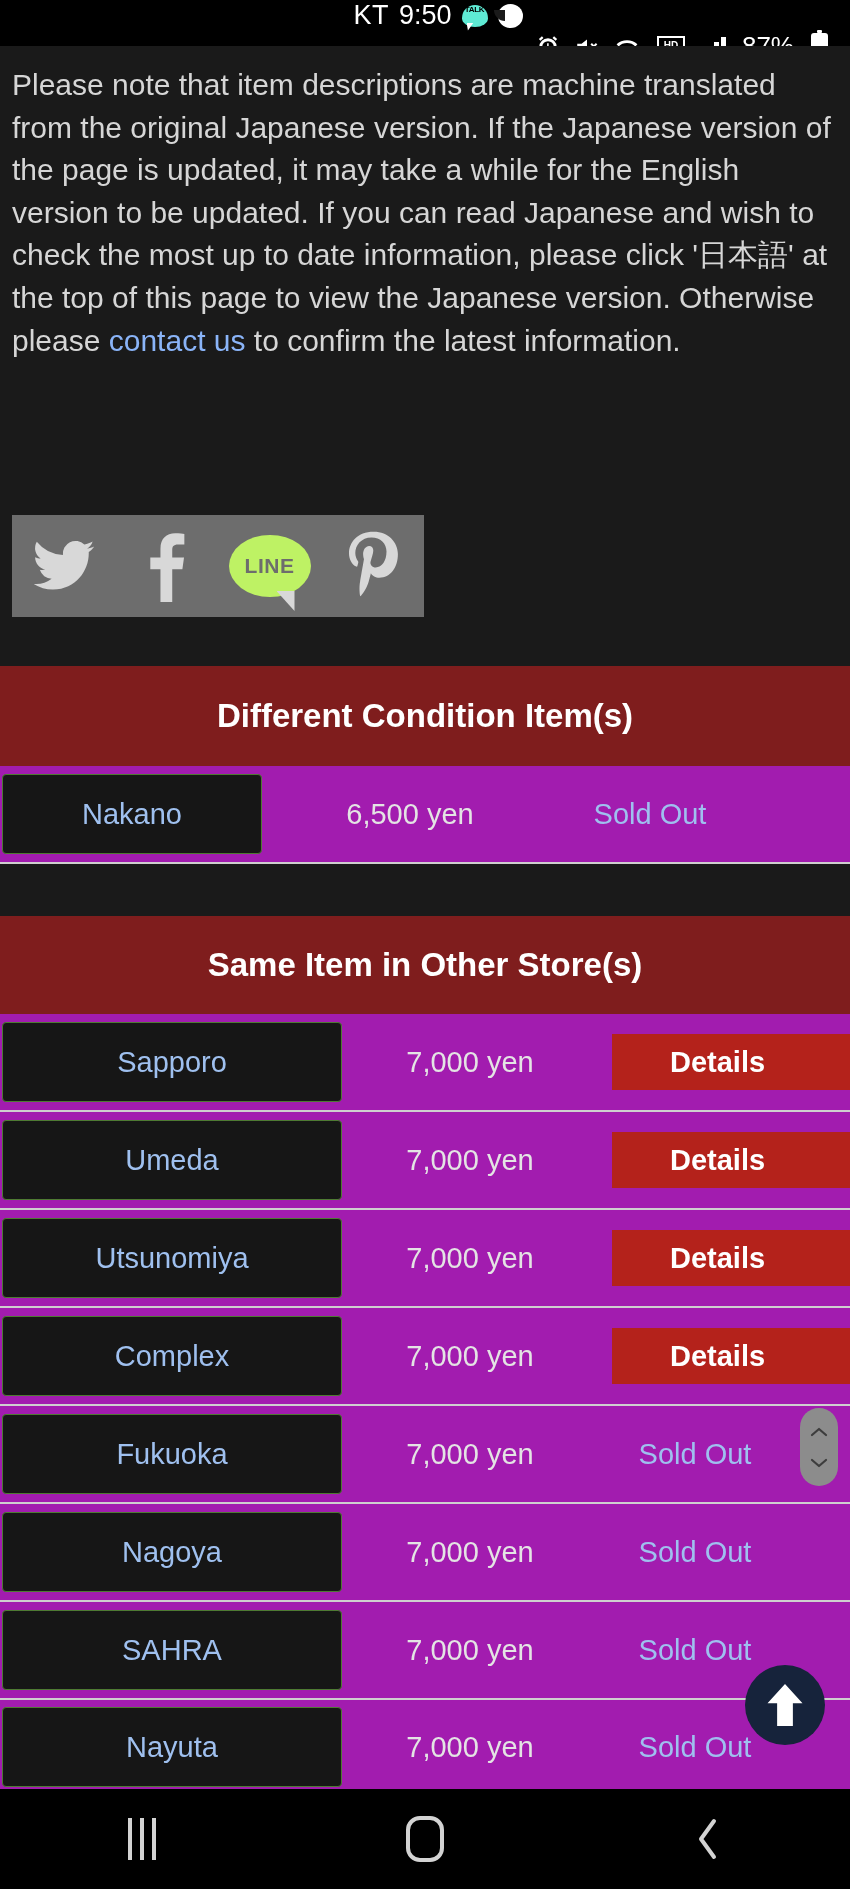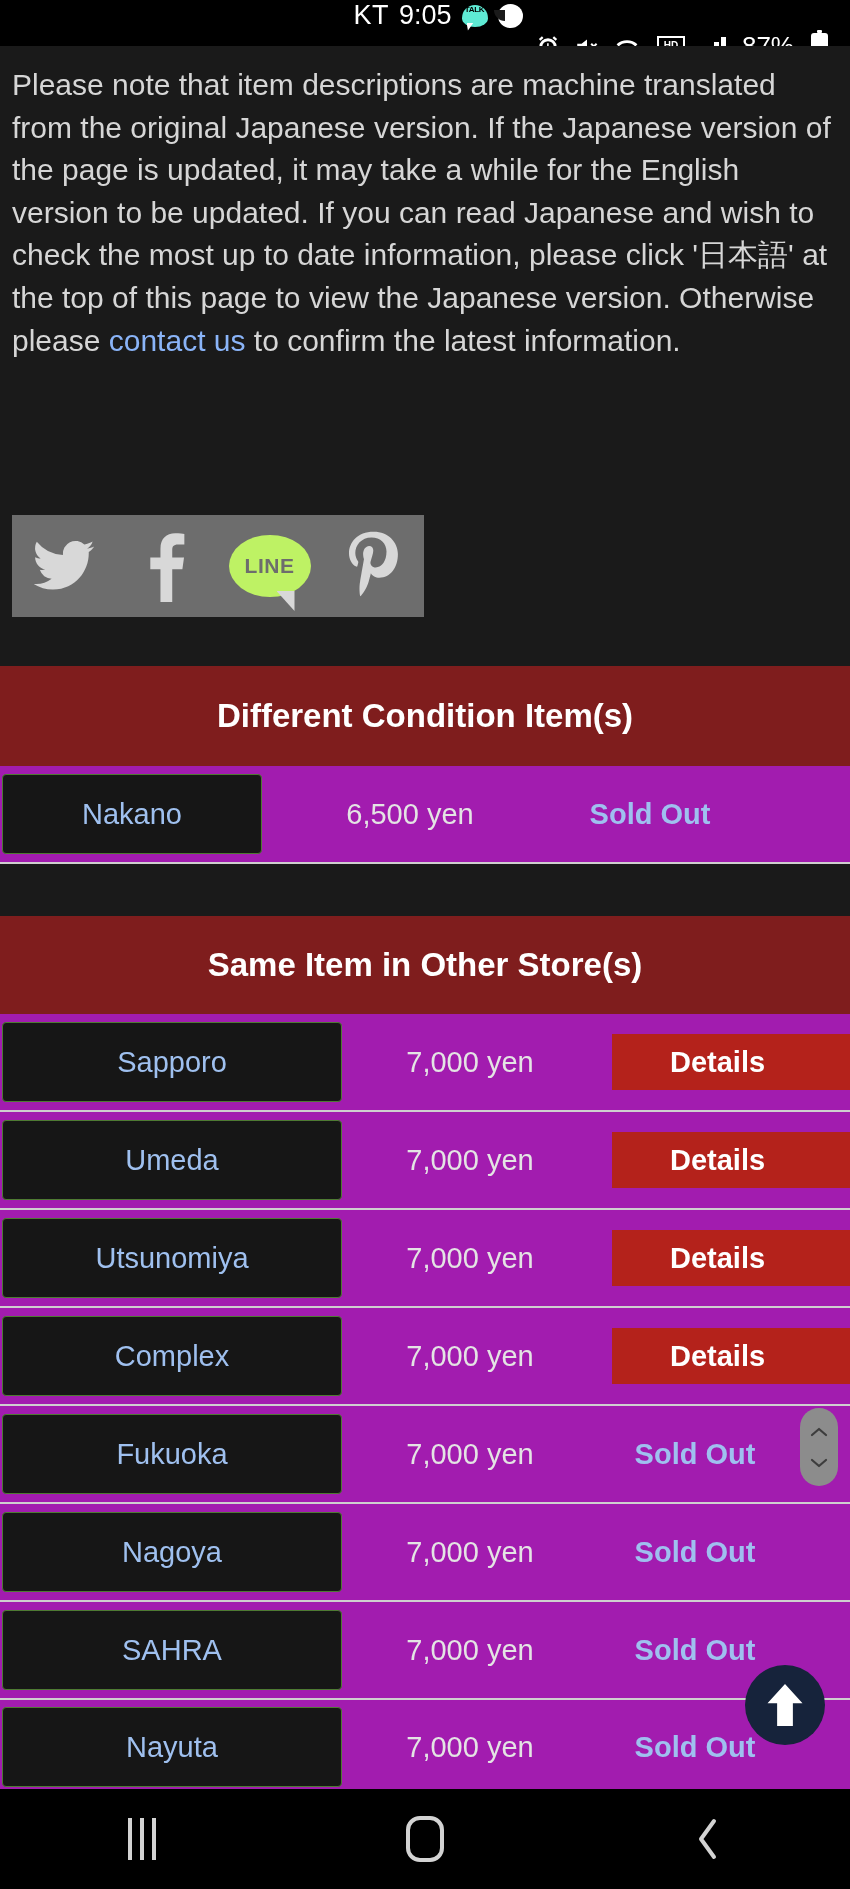--- a/index.html
+++ b/index.html
@@ -141,21 +141,20 @@
   }
   .price {
     position: absolute;
     color: #e4e4e4; font-size: 29px;
     text-align: center;
   }
   .status-soldout {
     position: absolute;
     color: #9fc0ef; font-size: 29px;
     text-align: center;
-    font-weight: bold;
   }
   .details-btn {
     position: absolute;
     left: 612px;
     width: 250px; height: 56px;
     background: #b4221b;
     color: #ffffff;
     font-size: 29px; font-weight: bold;
     display: flex; align-items: center; justify-content: flex-start;
     padding-left: 58px;
@@ -215,21 +214,21 @@
   .backchev svg { display:block; }
 </style>
 </head>
 <body>
 
 <div class="screen">
 
   <div class="statusbar">
     <div class="sb-left">
       <span class="sb-carrier">KT</span>
-      <span class="sb-time">9:05</span>
+      <span class="sb-time">9:50</span>
       <span class="kakao-talk">
         <span>TALK</span>
       </span>
       <span class="kakao-ch"></span>
     </div>
     <div class="sb-right">
       <span>
         <svg width="26" height="26" viewBox="0 0 24 24" fill="#fff">
           <path d="M12 4a8 8 0 1 0 0 16 8 8 0 0 0 0-16zm0 2.6a5.4 5.4 0 1 1 0 10.8 5.4 5.4 0 0 1 0-10.8z"></path>
           <path d="M11.2 8.5h1.4v4l3 1.7-.7 1.2-3.7-2.1z"></path>

